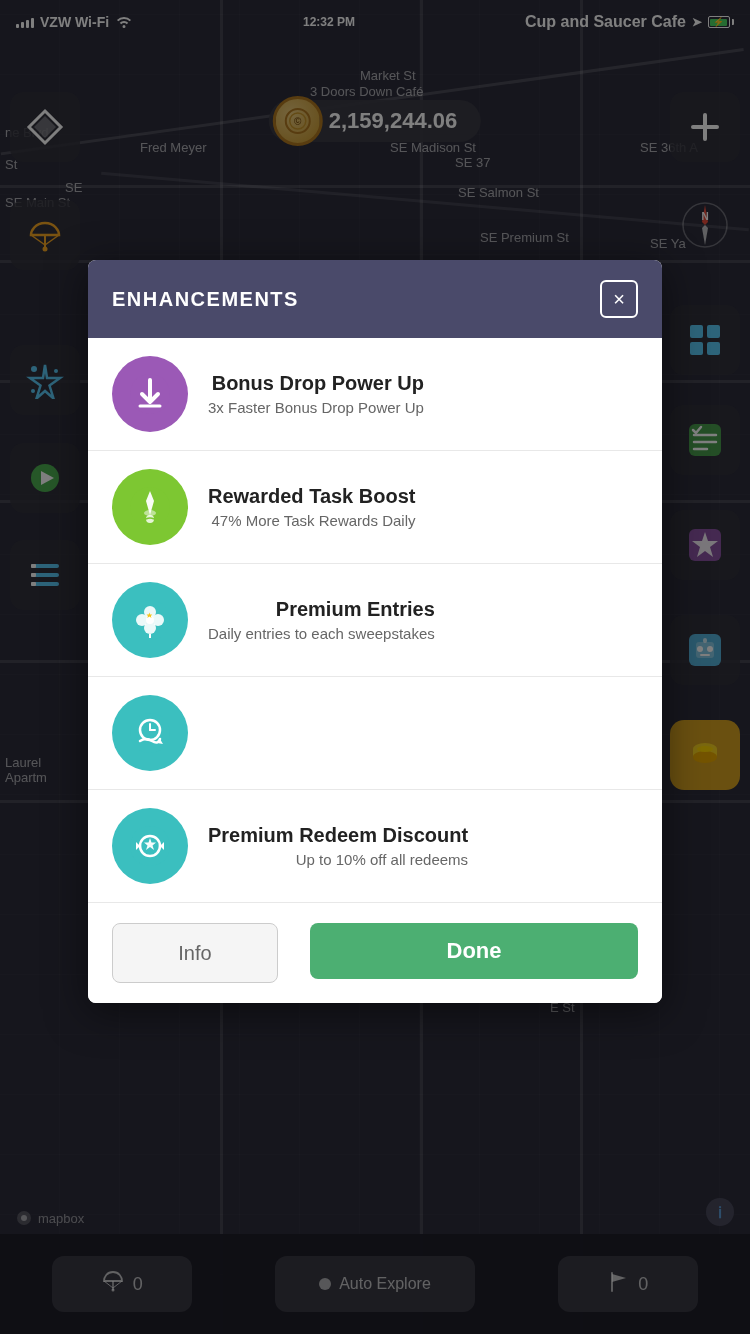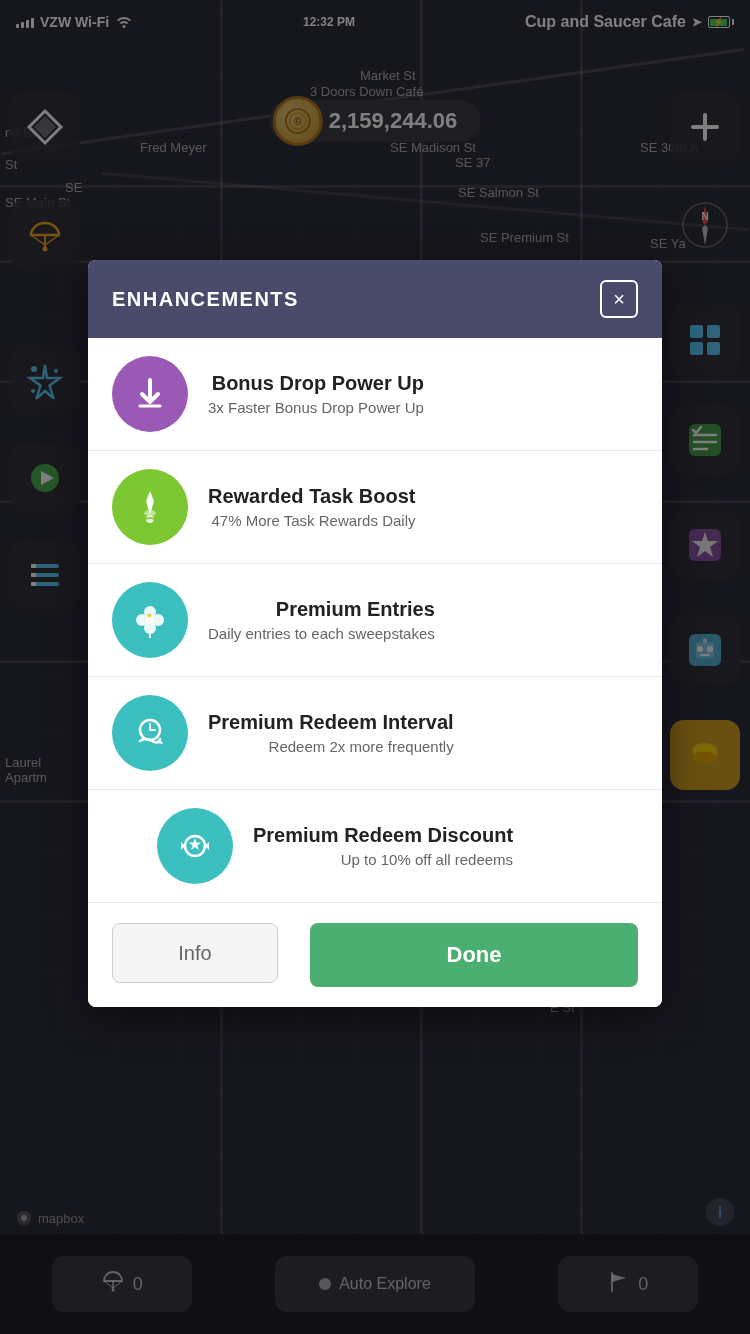--- a/index.html
+++ b/index.html
@@ -297,21 +297,20 @@
     .enhancement-item {
       display: flex;
       align-items: center;
       padding: 18px 24px;
       border-bottom: 1px solid #e8e8e8;
       gap: 20px;
       text-align: right;
     }
     .enhancement-item:last-child {
       border-bottom: none;
-      margin-left: 45px;
     }
 
     .item-icon {
       width: 76px;
       height: 76px;
       border-radius: 50%;
       flex-shrink: 0;
       display: flex;
       align-items: center;
       justify-content: center;
@@ -348,21 +347,21 @@
       border: 1.5px solid #ccc;
       border-radius: 8px;
       background: #f5f5f5;
       font-size: 20px;
       color: #666;
       cursor: pointer;
       font-weight: 500;
     }
     .btn-done {
       flex: 2;
-      height: 64px;
+      height: 56px;
       border: none;
       border-radius: 8px;
       background: #4caf72;
       font-size: 22px;
       color: white;
       cursor: pointer;
       font-weight: 600;
     }
 
     
@@ -623,24 +622,20 @@
           <circle cx="22" cy="22" r="20" fill="#3bbfbf"></circle>
 
           <circle cx="22" cy="19" r="10" fill="none" stroke="white" stroke-width="2.5"></circle>
           <line x1="22" y1="19" x2="22" y2="13" stroke="white" stroke-width="2" stroke-linecap="round"></line>
           <line x1="22" y1="19" x2="27" y2="19" stroke="white" stroke-width="2" stroke-linecap="round"></line>
 
           <path d="M12 30 Q18 26 24 30 Q30 34 32 28" fill="none" stroke="white" stroke-width="2.5" stroke-linecap="round"></path>
           <polygon points="32,28 35,33 29,32" fill="white"></polygon>
         </svg>
       </div>
-      <div class="item-text">
-        <div class="item-title">Premium Redeem Interval</div>
-        <div class="item-desc">Redeem 2x more frequently</div>
-      </div>
     </div>
 
     <div class="enhancement-item">
       <div class="item-icon icon-teal">
         <svg viewBox="0 0 44 44" width="44" height="44">
           <circle cx="22" cy="22" r="20" fill="#3bbfbf"></circle>
 
           <path d="M12 22 A10 10 0 0 1 32 22" fill="none" stroke="white" stroke-width="2.5" stroke-linecap="round"></path>
           <polygon points="32,22 36,18 36,26" fill="white"></polygon>
           <path d="M32 22 A10 10 0 0 1 12 22" fill="none" stroke="white" stroke-width="2.5" stroke-linecap="round"></path>

